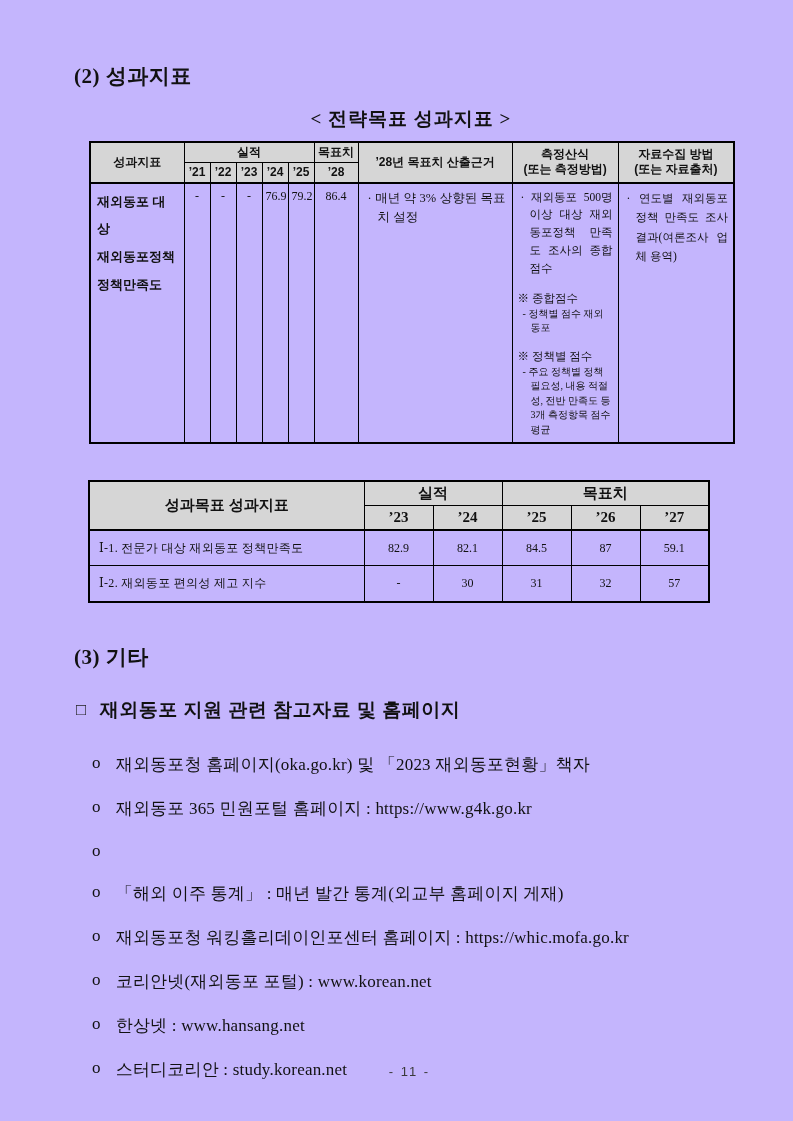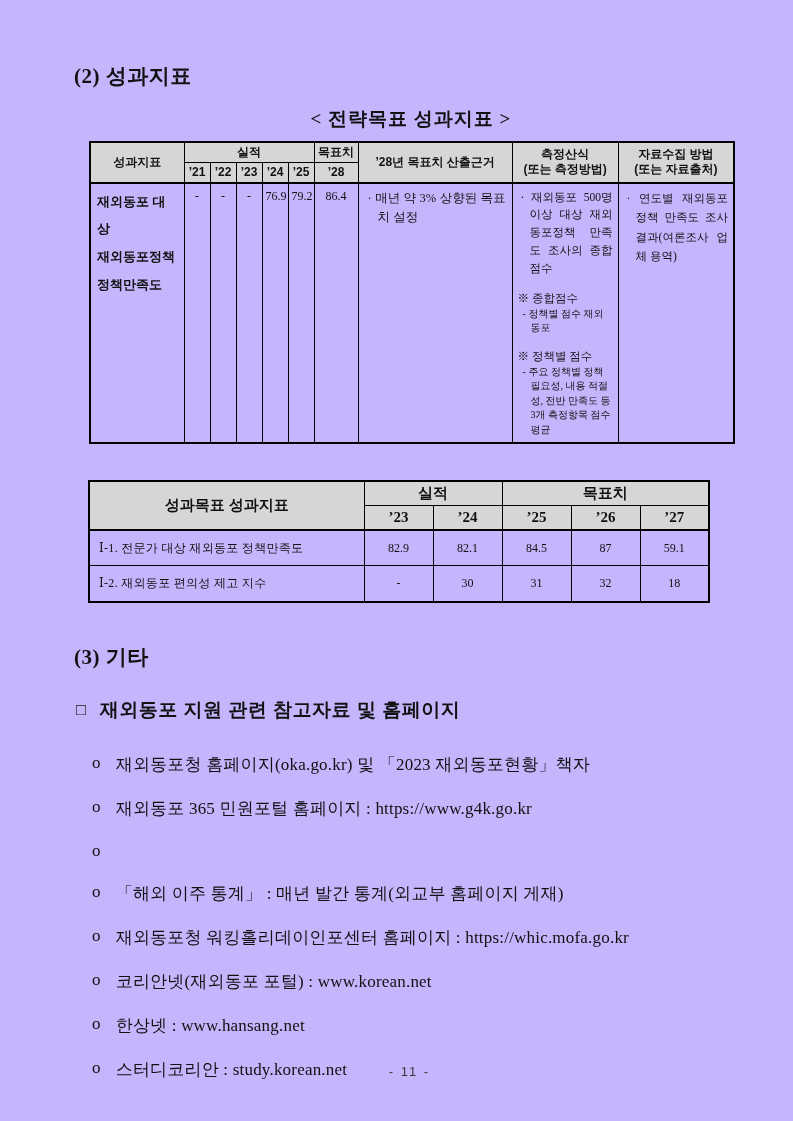--- a/index.html
+++ b/index.html
@@ -180,21 +180,21 @@
         <td>84.5</td>
         <td>87</td>
         <td>59.1</td>
       </tr>
       <tr class="body">
         <td class="label-cell">Ⅰ-2. 재외동포 편의성 제고 지수</td>
         <td>-</td>
         <td>30</td>
         <td>31</td>
         <td>32</td>
-        <td>18</td>
+        <td>57</td>
       </tr>
     </tbody>
       </table>
   </div>
 
   <div class="section-heading section3">(3) 기타</div>
 
   <div class="ref-heading">
     <span class="box-bullet">□</span>
     <span>재외동포 지원 관련 참고자료 및 홈페이지</span>

